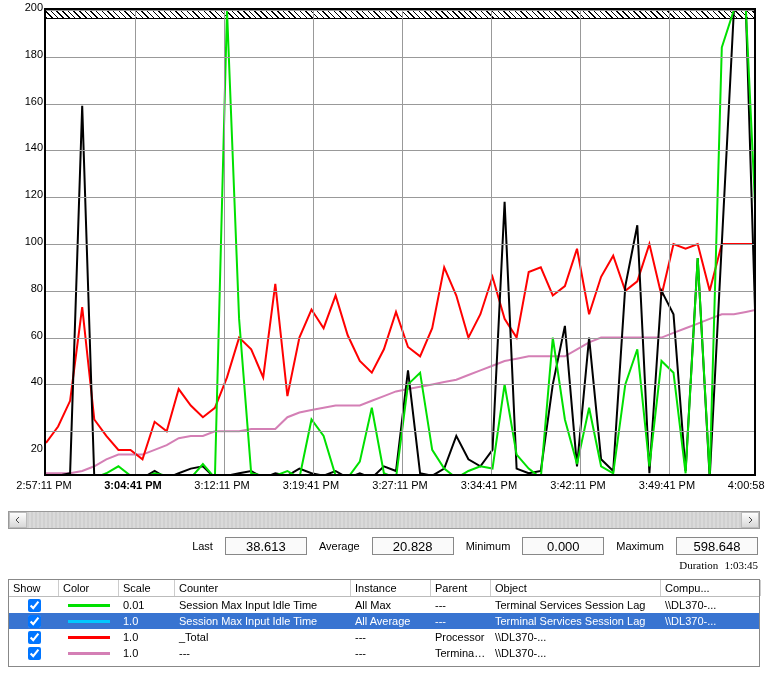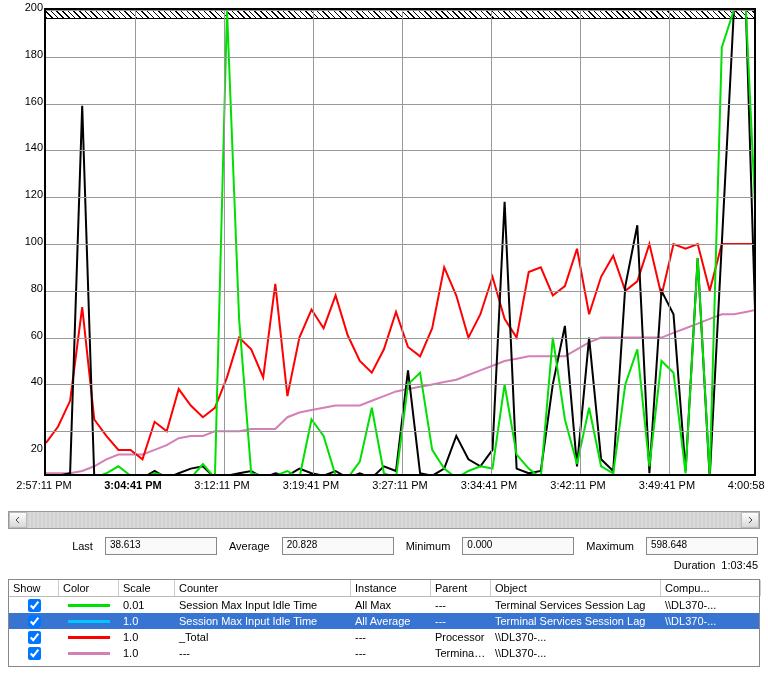--- a/index.html
+++ b/index.html
@@ -54,29 +54,29 @@
     background: linear-gradient(#fdfdfd,#d8d8d8);
     border: 1px solid #bbb;
     display: flex; align-items:center; justify-content:center;
   }
   .scroll-btn svg { width:8px; height:8px; }
   .scroll-thumb { flex: 1; background: repeating-linear-gradient(90deg,#d0d0d0 0,#d0d0d0 2px,#dadada 2px,#dadada 4px); }
 
   .stats { display:flex; justify-content:flex-end; gap: 12px; padding: 2px 6px; align-items:center; }
   .stats .lbl { font-size: 11px; }
   .stats .val {
-    width: 112px;
+    width: 82px;
     height: 18px;
     border: 1px solid #888;
     background: #fafafa;
-    text-align: left;
+    text-align: center;
     padding: 1px 4px;
-    font-size: 10px;
-  }
-  .stats-row2 { display:flex; justify-content:flex-end; gap:6px; padding: 2px 6px; align-items:flex-start; }
+    font-size: 13px;
+  }
+  .stats-row2 { display:flex; justify-content:flex-end; gap:6px; padding: 2px 6px; align-items:flex-start;font-family:Liberation Serif, serif; }
 
   .legend {
     margin: 6px 4px 0 4px;
     border: 1px solid #888;
     height: 88px;
     display:flex;
     flex-direction:column;
   }
   .legend-header, .legend-row {
     display: grid;

